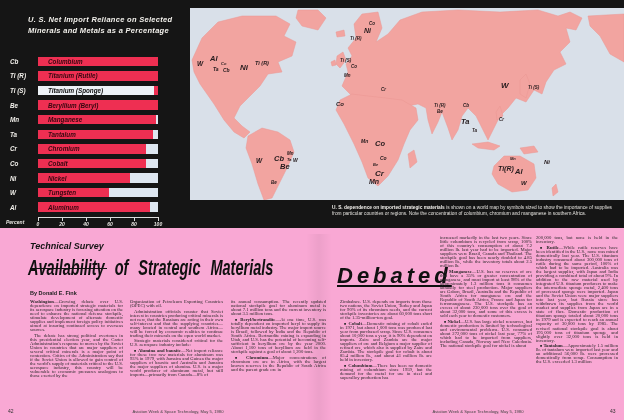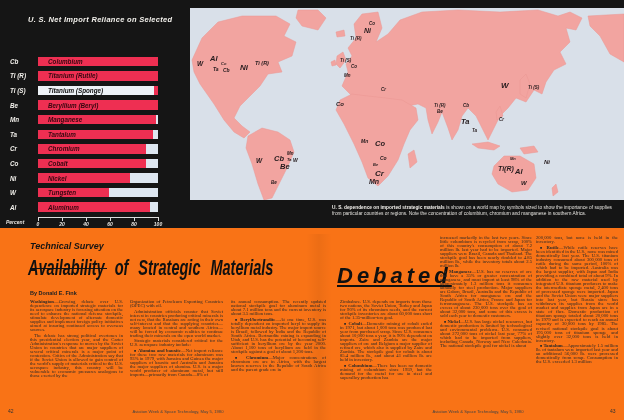--- a/index.html
+++ b/index.html
@@ -1,16 +1,16 @@
 <!DOCTYPE html>
 <html><head>
 <meta charset="utf-8">
 <style>
   html,body{margin:0;padding:0;}
-  .page{position:relative;width:624px;height:420px;background:#f97316;overflow:hidden;
+  .page{position:relative;width:624px;height:420px;background:#f9a8d4;overflow:hidden;
         font-family:"Liberation Serif",serif;color:#1c1c1c;}
   
   .graphic{position:absolute;left:0;top:6;width:624px;height:228px;background:#151515;}
   .chart-title{position:absolute;left:28px;top:14px;color:#f3f1ec;
                font:bold italic 7.5px "Liberation Sans",sans-serif;line-height:11px;letter-spacing:.3px;}
   .rows{position:absolute;left:10px;top:54px;width:176px;}
   .crow{display:flex;align-items:center;height:14.6px;}
   .sym{width:28px;color:#f3f1ec;font:bold italic 6.3px "Liberation Sans",sans-serif;}
   .track{position:relative;width:120px;height:9.5px;background:#dde6f0;overflow:hidden;}
   .track.white{background:#ee2f52;}
@@ -51,20 +51,21 @@
 </style>
 </head>
 <body>
 
 <div class="page">
 
   <div class="graphic">
 
     <div class="chart-title">
       <div>U. S. Net Import Reliance on Selected</div>
+      <div>Minerals and Metals as a Percentage</div>
     </div>
 
     <div class="rows" id="chart-rows">
         <div class="crow">
           <div class="sym">Cb</div>
           <div class="track">
             <div class="fill" style="width: 120px;">
               <span class="blabel">Columbium</span>
             </div>
           </div>

